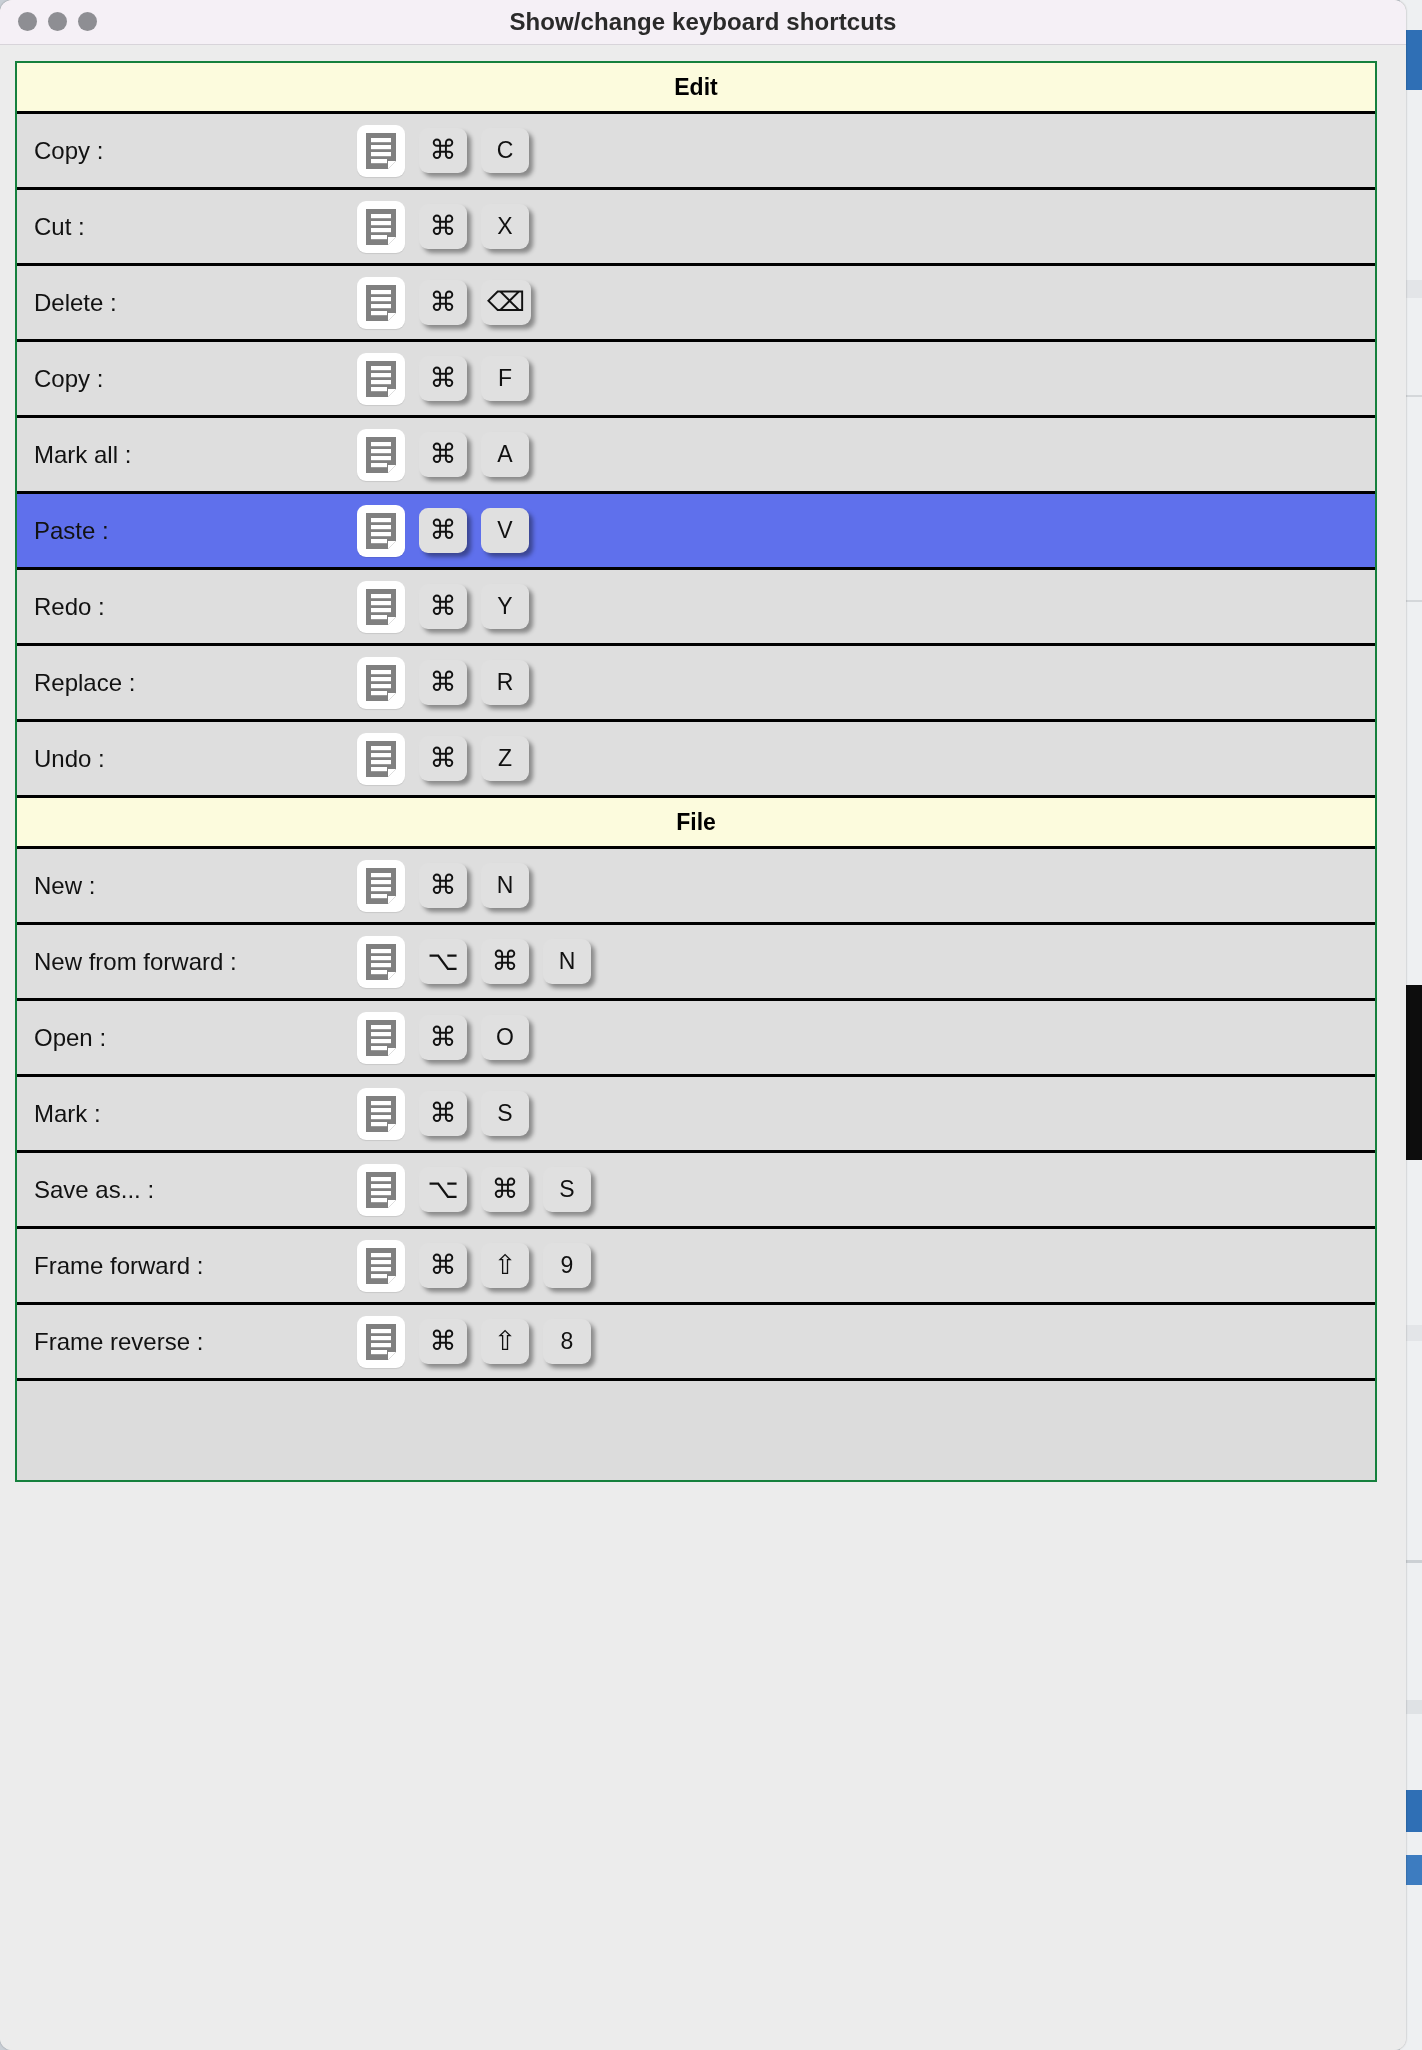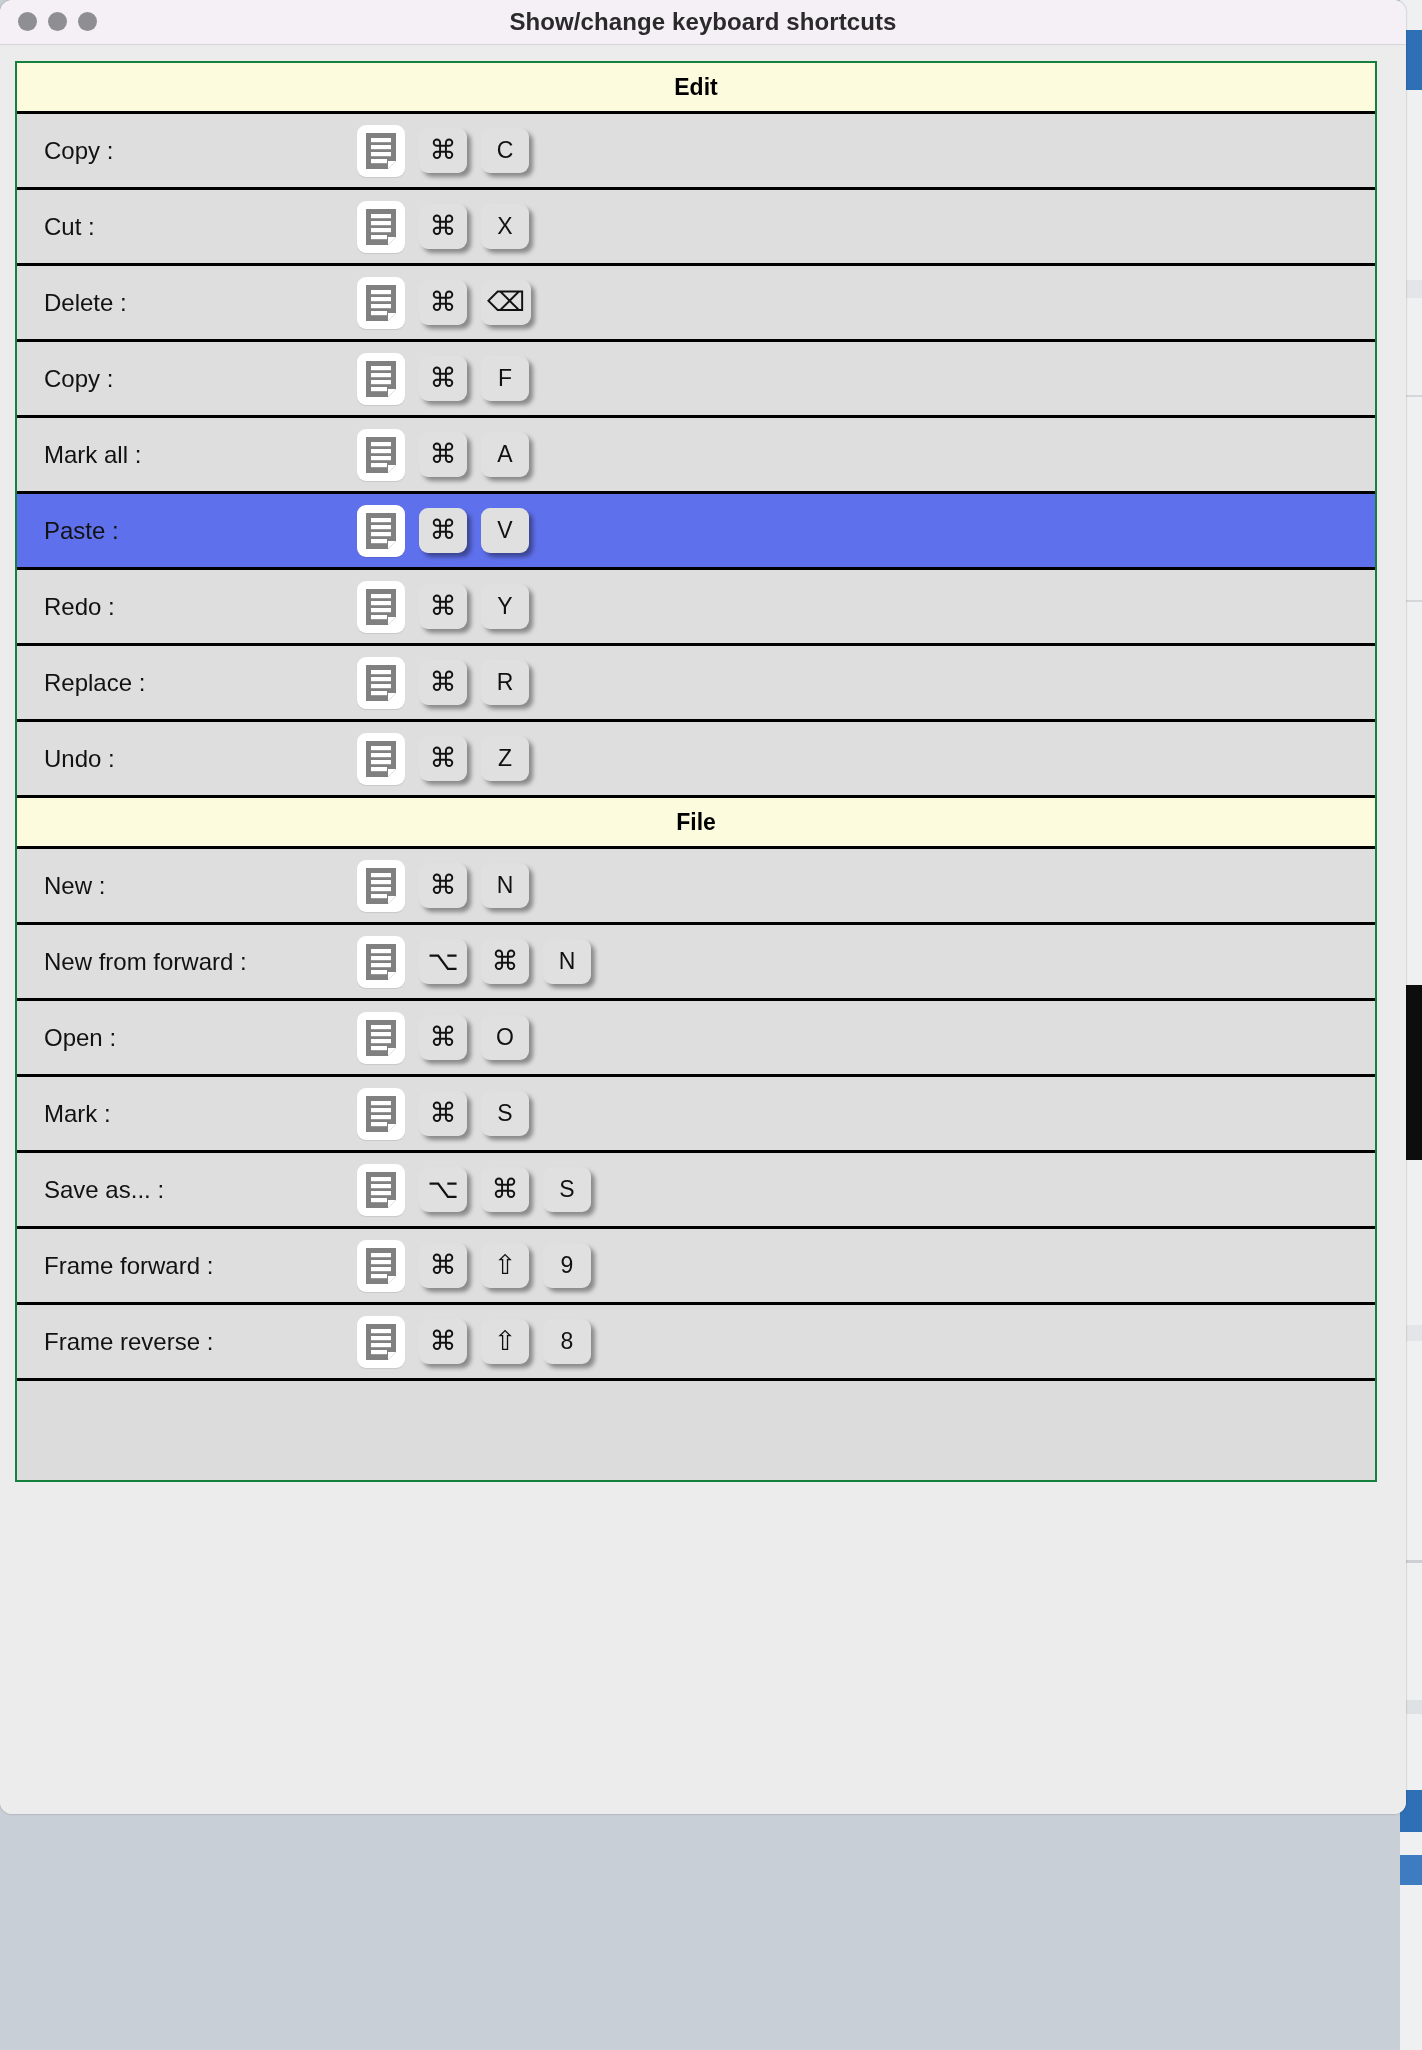--- a/index.html
+++ b/index.html
@@ -33,21 +33,21 @@
   .bg-line5 { top: 1560px; height: 3px;   background: #ccd0d4; }
   .bg-blue2 { top: 1790px; height: 42px;  background: #2f6fb5; }
   .bg-blue3 { top: 1855px; height: 30px;  background: #3d7cc0; }
   .bg-line6 { top: 1700px; height: 14px;  background: #dfe2e5; }
 
   
   .window {
     position: absolute;
     top: 0; left: 0;
     width: 1406px;
-    height: 1814px;
+    height: 2050px;
     background: #ececec;
     border-top-left-radius: 12px;
     border-top-right-radius: 12px;
     border-bottom-left-radius: 12px;
     border-bottom-right-radius: 12px;
     box-shadow: 0 0 2px rgba(0,0,0,0.35);
     overflow: hidden;
   }
 
   .titlebar {
@@ -110,21 +110,21 @@
     display: flex;
     align-items: center;
     position: relative;
     box-sizing: border-box;
   }
   .row.selected { background: #5f70ec; }
 
   .row-label {
     font-size: 24px;
     color: #121212;
-    padding-left: 27px;
+    padding-left: 17px;
     width: 340px;
     flex: none;
     white-space: nowrap;
   }
 
   .keys {
     position: absolute;
     left: 340px;
     display: flex;
     align-items: center;

